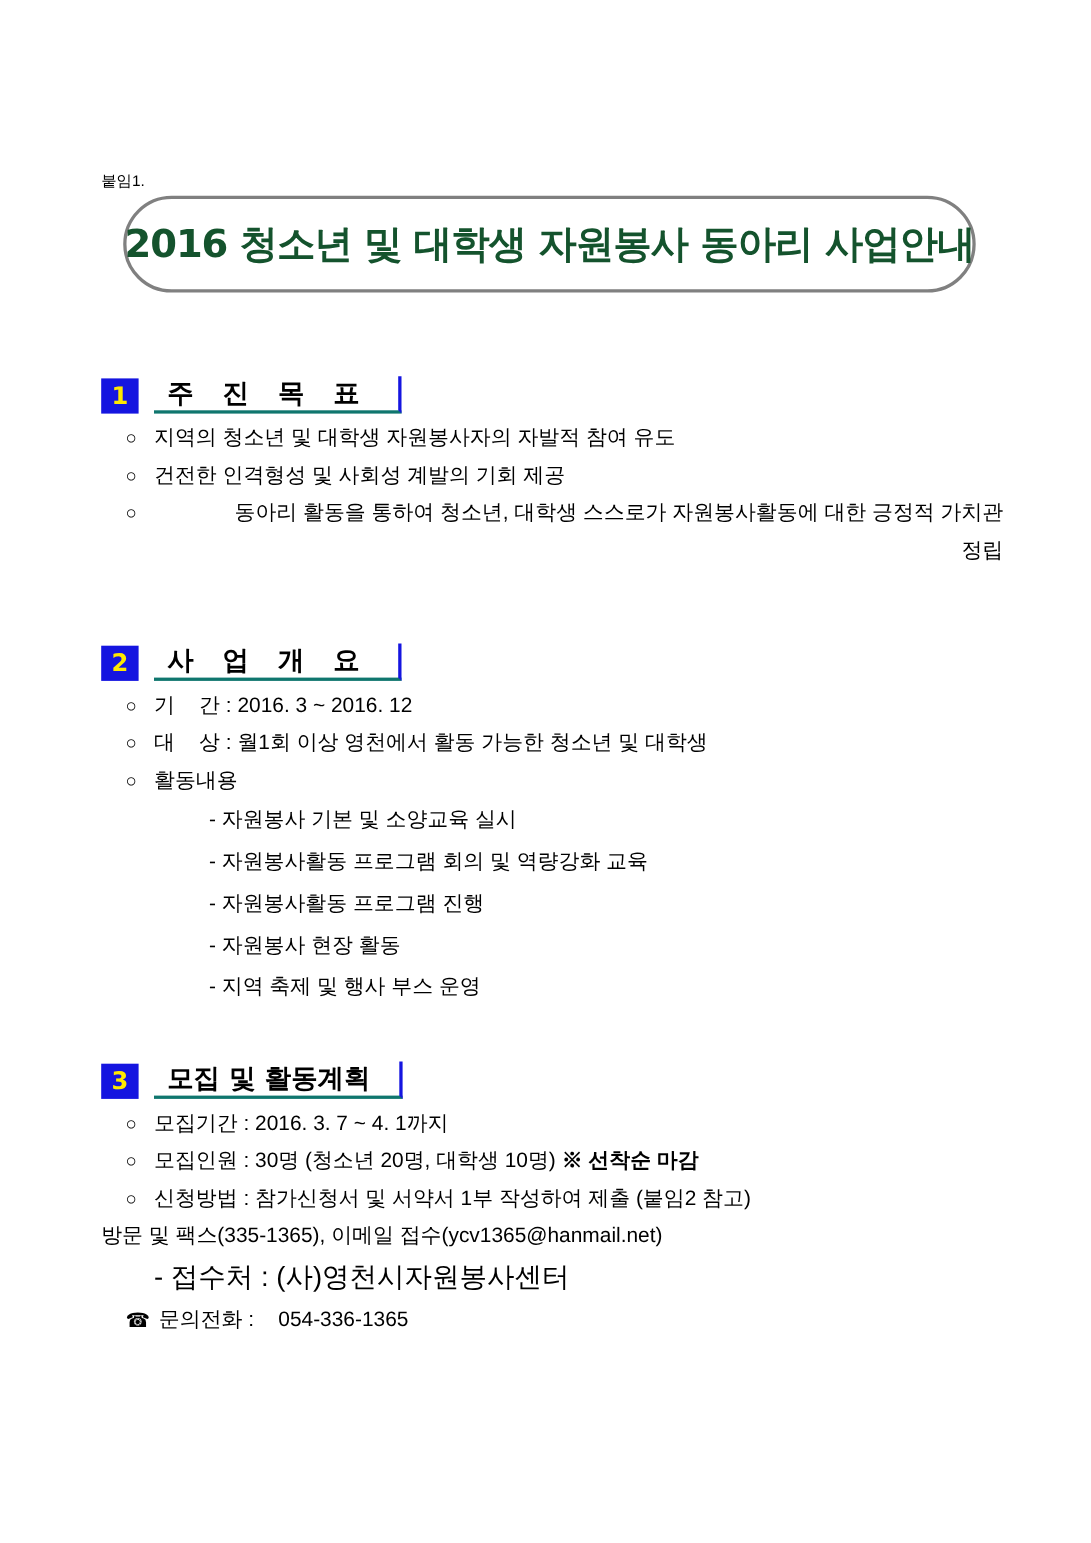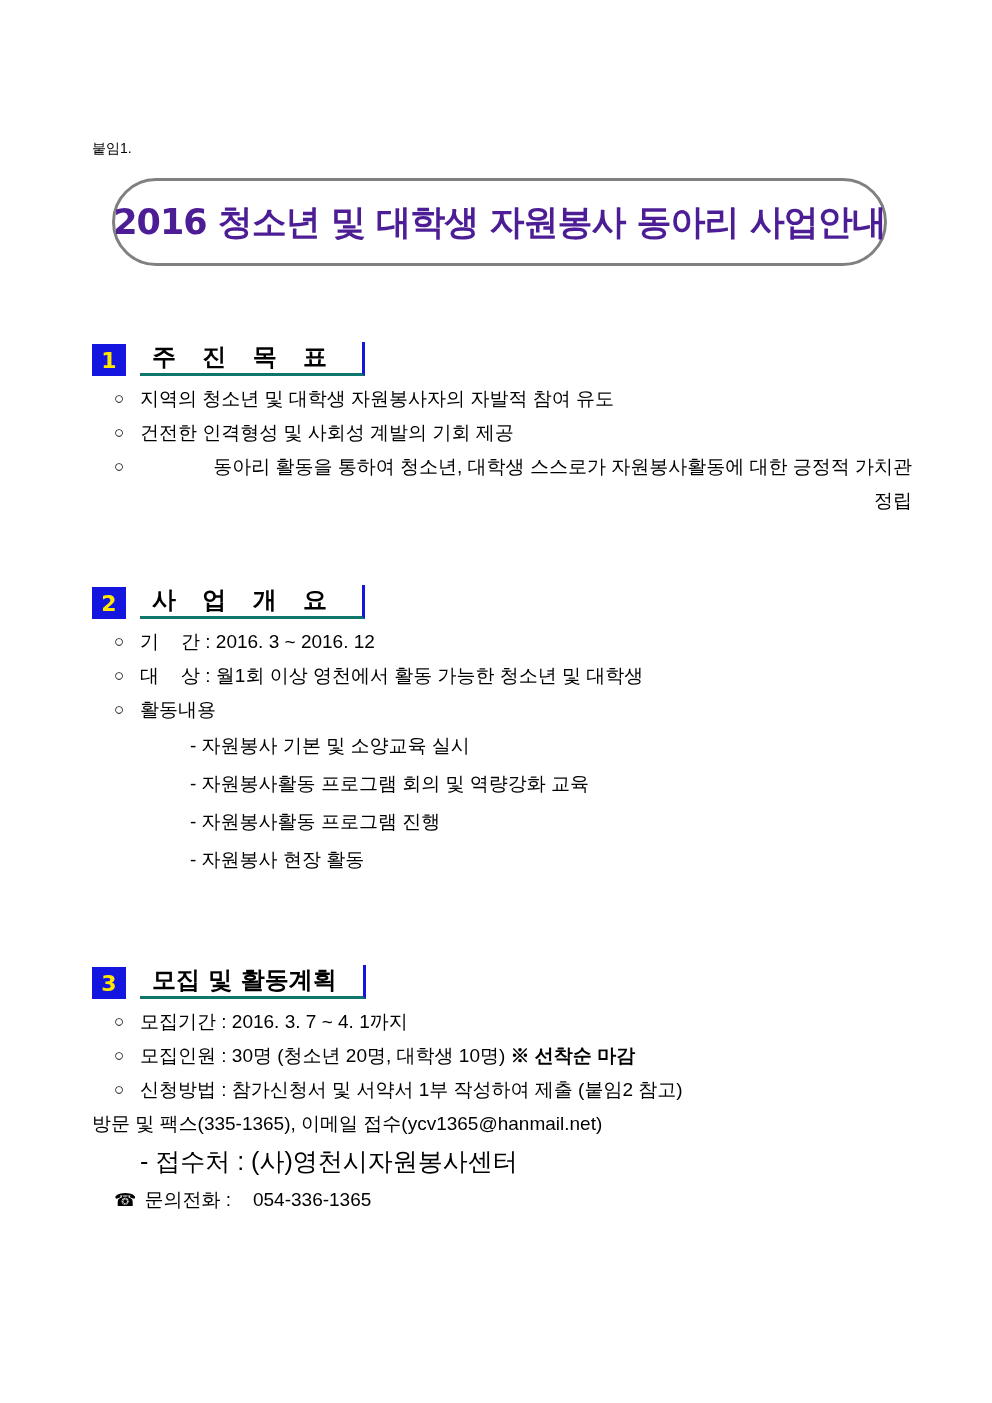--- a/index.html
+++ b/index.html
@@ -18,21 +18,21 @@
   .page {
     position: relative;
     width: 992px;
     height: 1403px;
     padding: 0;
     box-sizing: border-box;
   }
   .attach-label {
     position: absolute;
     left: 92px;
-    top: 140px;
+    top: 156px;
     font-size: 14px;
     letter-spacing: 0px;
   }
   .title-pill {
     position: absolute;
     left: 112px;
     top: 178px;
     width: 775px;
     height: 88px;
     border: 3px solid #808080;
@@ -40,21 +40,21 @@
     box-sizing: border-box;
     display: flex;
     align-items: center;
     justify-content: center;
   }
   .title-text {
     font-family: "DejaVu Sans", sans-serif;
     font-weight: bold;
     font-size: 35px;
     letter-spacing: -1px;
-    color: #4c1d95;
+    color: #14532d;
     white-space: nowrap;
   }
 
   .section {
     position: absolute;
     left: 92px;
     width: 820px;
   }
   .sec-head {
     display: flex;
@@ -223,20 +223,21 @@
       <li class="b-item">
         <span class="b-mark">○</span>
         <span class="b-text">활동내용</span>
       </li>
     </ul>
     <ul class="sub-list">
       <li class="s-item">- 자원봉사 기본 및 소양교육 실시</li>
       <li class="s-item">- 자원봉사활동 프로그램 회의 및 역량강화 교육</li>
       <li class="s-item">- 자원봉사활동 프로그램 진행</li>
       <li class="s-item">- 자원봉사 현장 활동</li>
+      <li class="s-item">- 지역 축제 및 행사 부스 운영</li>
     </ul>
   </div>
 
   <div class="section" style="top: 963px;">
     <div class="sec-head">
       <div class="sec-num">3</div>
       <div class="sec-title-wrap">
         <span class="sec-title">모집 및 활동계획</span>
       </div>
     </div>

